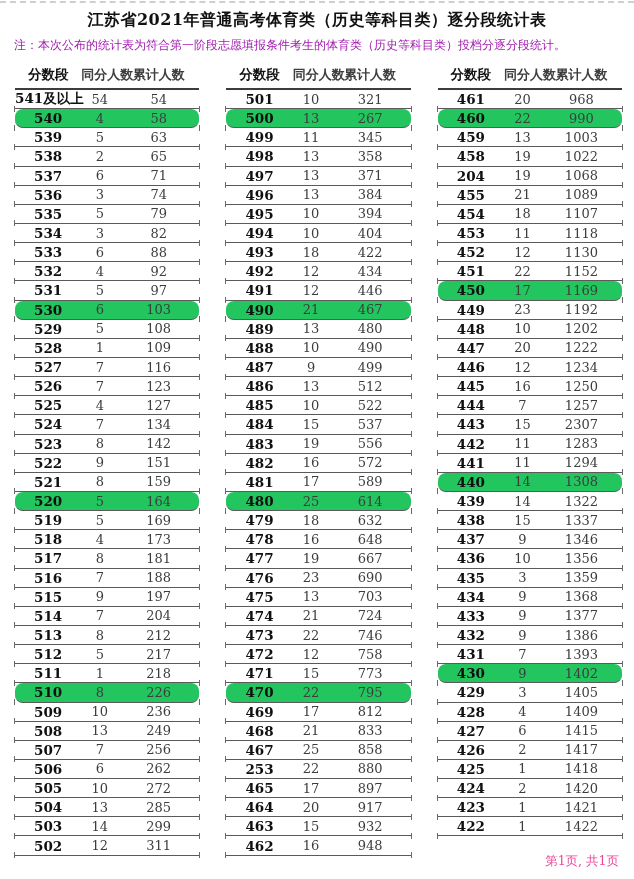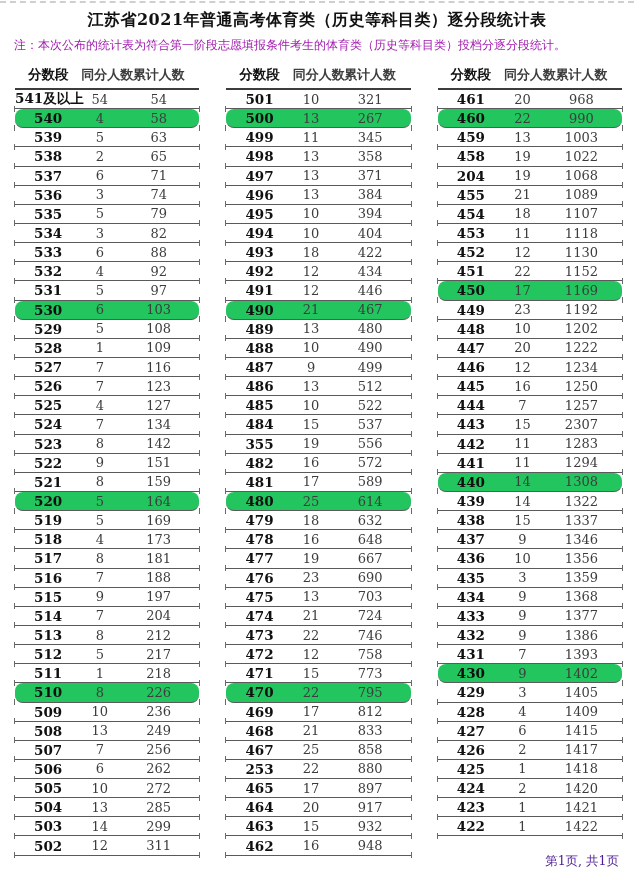--- a/index.html
+++ b/index.html
@@ -32,21 +32,21 @@
   }
   .trow::before { left:-1px; }
   .trow::after { right:-1px; }
   .trow.shade { background:#22c55e;border-radius:8px; }
   .cell { text-align:center; white-space:nowrap; overflow:visible; }
   .cell.score { width:36%; font-weight:bold; font-size:13.5px; color:#101010; }
   .cell.same  { width:20%; font-size:13px; color:#3d3d3d; }
   .cell.cum   { width:44%; font-size:13px; color:#3d3d3d; }
   .thead .cell.score { font-size:13.5px; }
   .footer {
-    position:absolute; right:15px; bottom:9px; font-size:12.5px; color:#4c1d95;
+    position:absolute; right:15px; bottom:9px; font-size:12.5px; color:#ec4899;
   }
 </style>
 </head>
 <body>
 
 <div class="page">
   <div class="title">江苏省2021年普通高考体育类（历史等科目类）逐分段统计表</div>
   <div class="note">注：本次公布的统计表为符合第一阶段志愿填报条件考生的体育类（历史等科目类）投档分逐分段统计。</div>
 
   <div class="tables">
@@ -351,21 +351,21 @@
             <div class="cell score">485</div>
             <div class="cell same">10</div>
             <div class="cell cum">522</div>
           </div>
           <div class="trow">
             <div class="cell score">484</div>
             <div class="cell same">15</div>
             <div class="cell cum">537</div>
           </div>
           <div class="trow">
-            <div class="cell score">355</div>
+            <div class="cell score">483</div>
             <div class="cell same">19</div>
             <div class="cell cum">556</div>
           </div>
           <div class="trow">
             <div class="cell score">482</div>
             <div class="cell same">16</div>
             <div class="cell cum">572</div>
           </div>
           <div class="trow">
             <div class="cell score">481</div>

